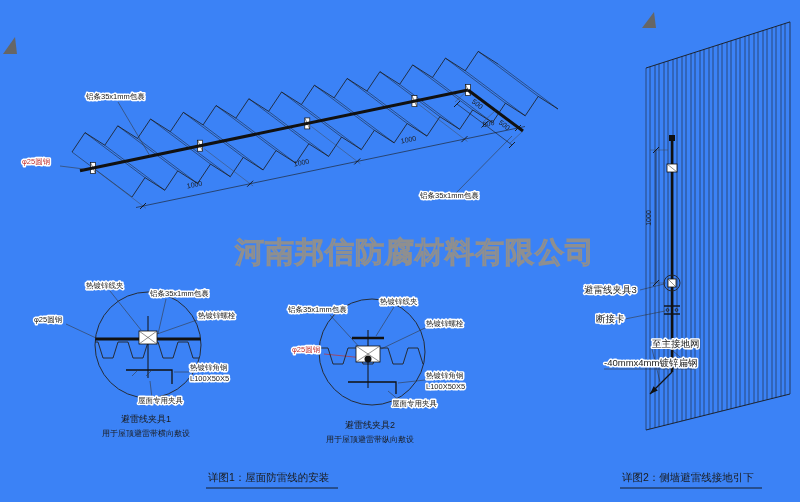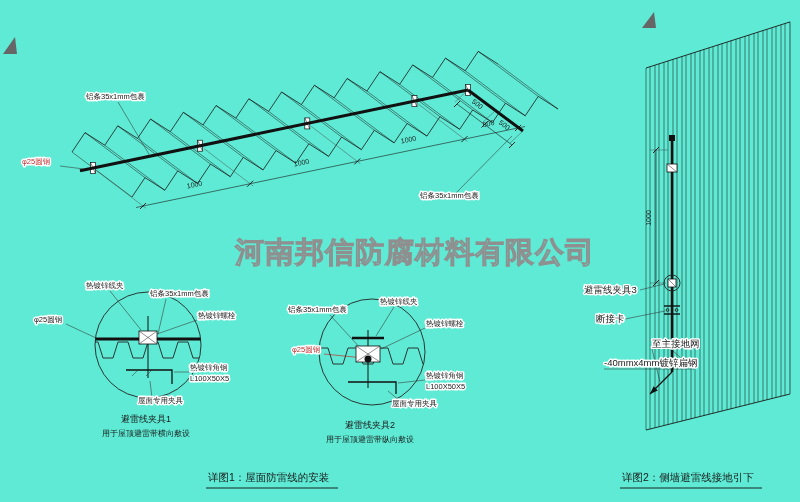--- a/index.html
+++ b/index.html
@@ -1,18 +1,18 @@
 <!DOCTYPE html>
 <html style="--line: #1a1a1a; --highlight-red: #c03030; --watermark-gray: #8f8f8f;"><head>
 <meta charset="utf-8">
 <style>
   *{margin:0;padding:0;box-sizing:border-box}
   html,body{background:#fff}
   body{font-family:"Liberation Sans",sans-serif}
-  .canvas{position:relative;width:800px;height:502px;background:#5eead4;overflow:hidden}
+  .canvas{position:relative;width:800px;height:502px;background:#3b82f6;overflow:hidden}
   svg{display:block}
   svg text{fill:var(--line,#1a1a1a);font-family:"Liberation Sans",sans-serif}
   .lbl{font-size:7.5px}
   .dim{font-size:7px;text-anchor:middle}
   .red{fill:var(--highlight-red,#c03030)}
   .halo{paint-order:stroke;stroke:#fff;stroke-width:3px;stroke-linejoin:round}
   .cir{fill:none;stroke:#222;stroke-width:0.9}
   .prof{fill:none;stroke:#222;stroke-width:0.9}
   .box{fill:#fff;stroke:#111;stroke-width:0.8}
   .thin{stroke:#333;stroke-width:0.55;fill:none}

